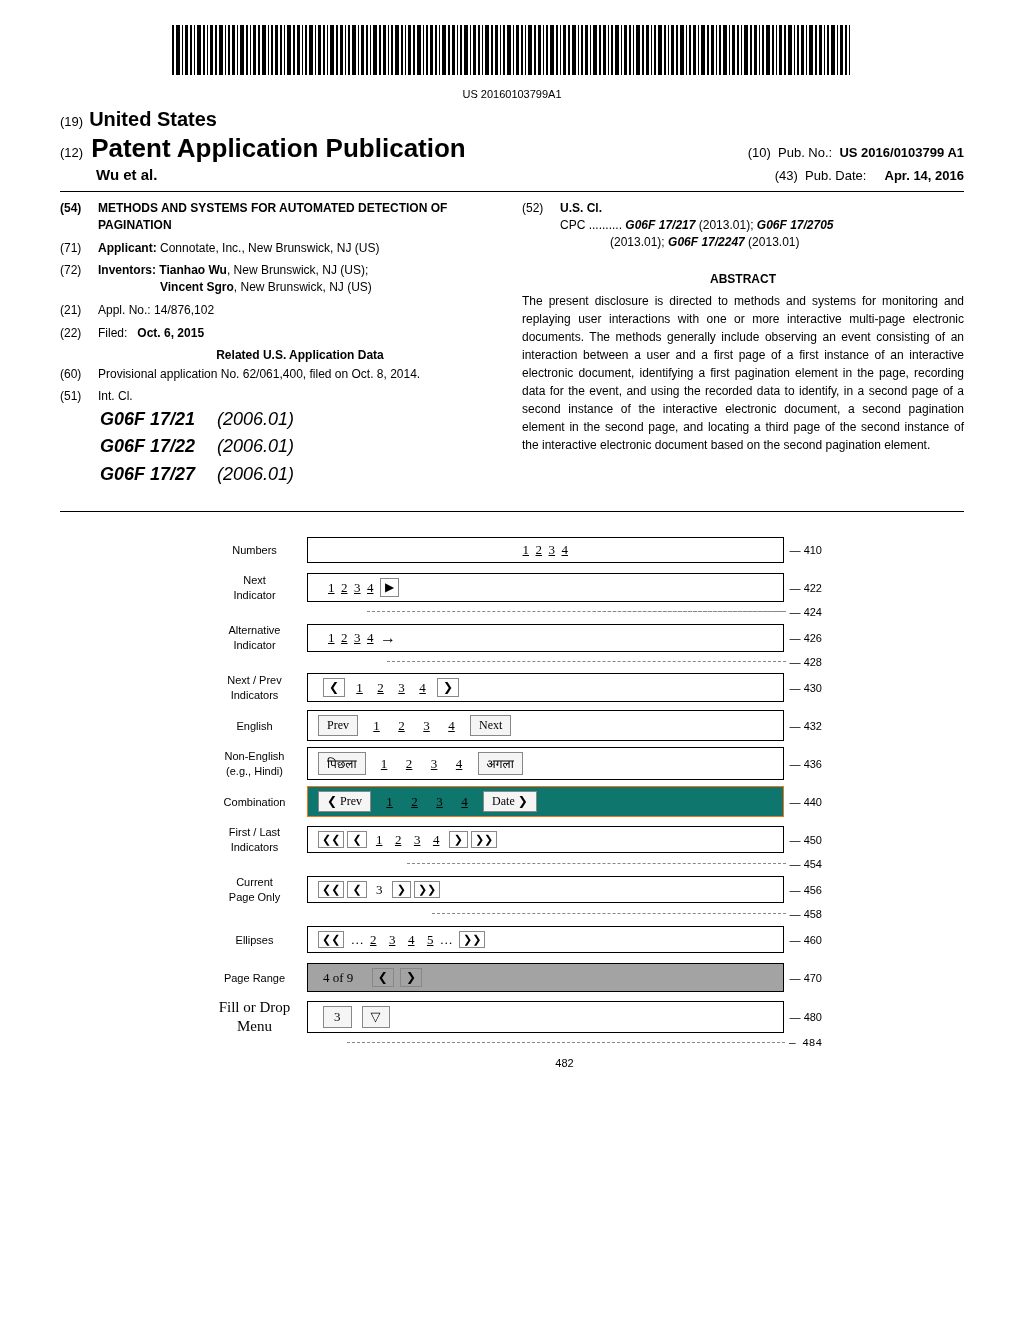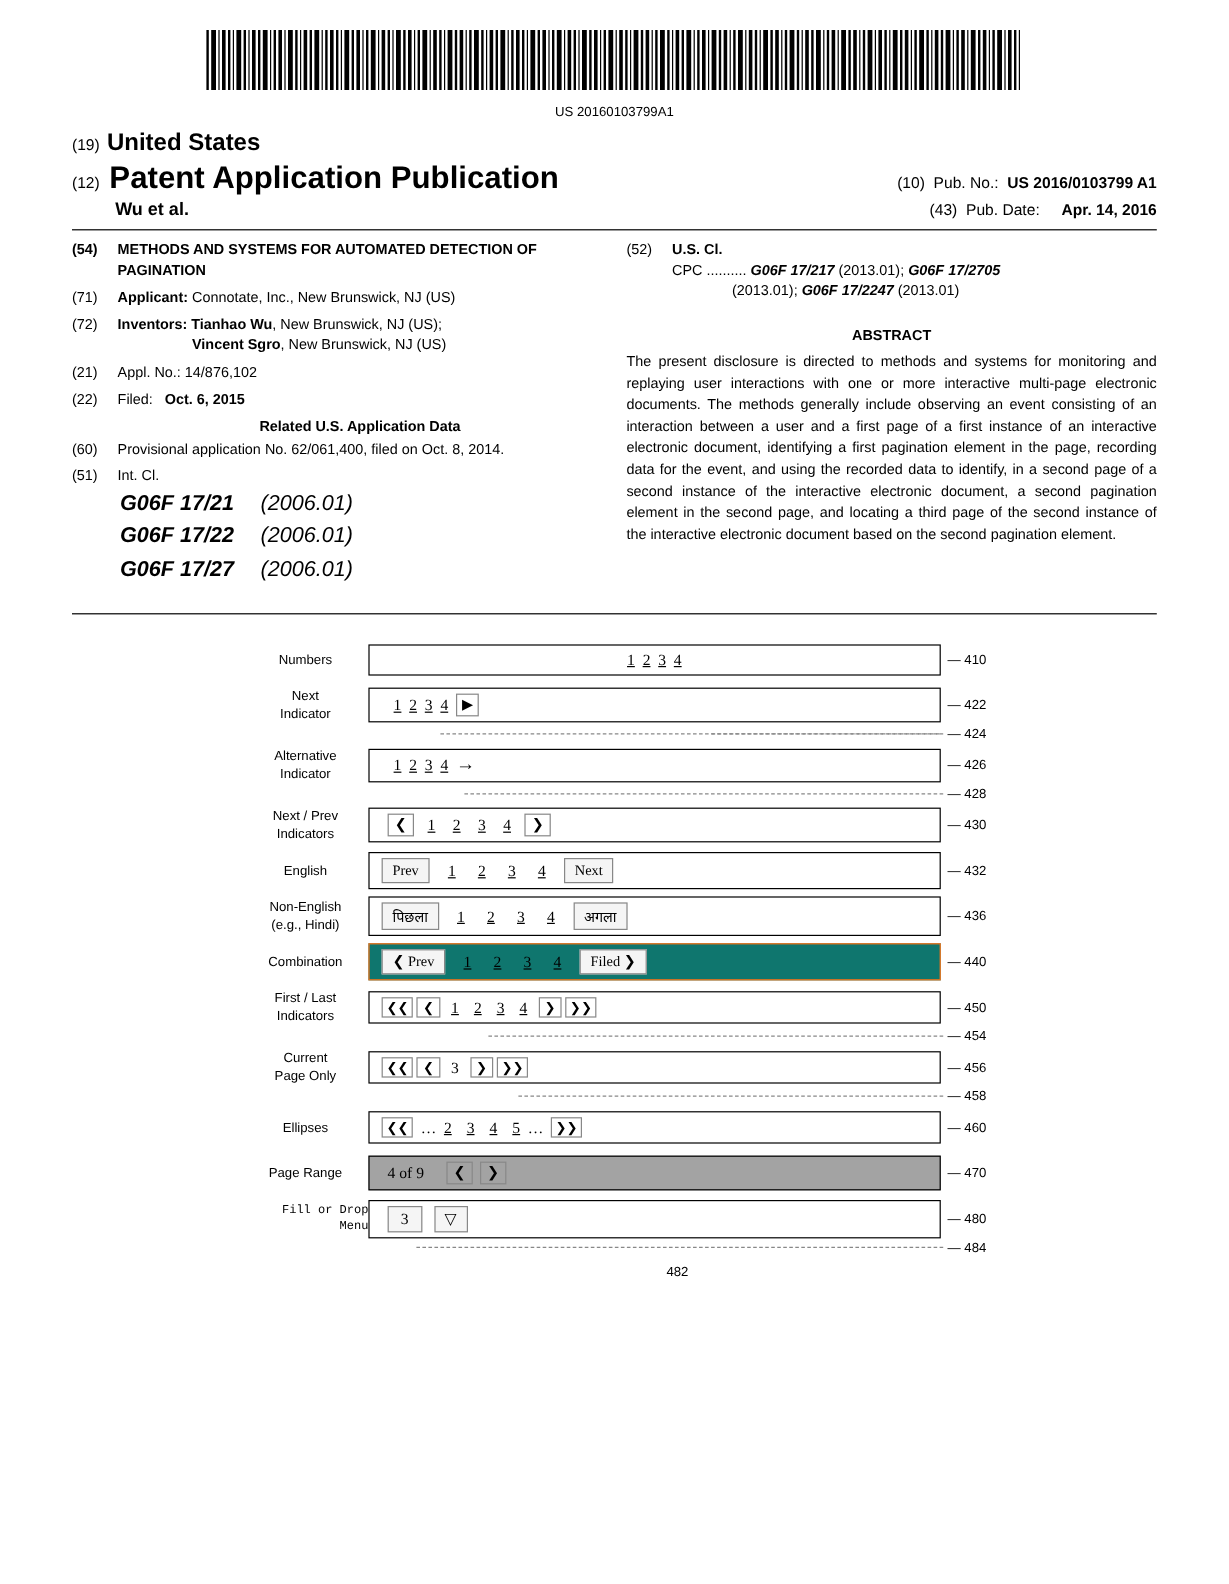--- a/index.html
+++ b/index.html
@@ -471,21 +471,21 @@
       <span style="font-size:11px; font-family:Arial,sans-serif; margin-left:6px; white-space:nowrap;">— 436</span>
     </div>
   </div>
 
   <div style="display:flex; align-items:center; width:620px; min-height:36px; margin-bottom:2px;">
     <div style="width:105px; text-align:center; font-size:11px; font-family:Arial,sans-serif;">Combination</div>
     <div style="flex:1; display:flex; align-items:center;">
       <div style="border:1px solid #f97316; display:inline-flex; align-items:center; padding:4px 10px; font-size:13px; min-height:26px; background:#0f766e; width:100%; gap:6px;">
         <span style="border:1px solid #888; padding:2px 8px; font-size:12px; background:#f5f5f5;">❮ Prev</span>
         &nbsp;<span class="underline">1</span>&nbsp;&nbsp;<span class="underline">2</span>&nbsp;&nbsp;<span class="underline">3</span>&nbsp;&nbsp;<span class="underline">4</span>&nbsp;
-        <span style="border:1px solid #888; padding:2px 8px; font-size:12px; background:#f5f5f5;">Filed ❯</span>
+        <span style="border:1px solid #888; padding:2px 8px; font-size:12px; background:#f5f5f5;">Date ❯</span>
       </div>
       <span style="font-size:11px; font-family:Arial,sans-serif; margin-left:6px; white-space:nowrap;">— 440</span>
     </div>
   </div>
 
   <div style="display:flex; align-items:center; width:620px; min-height:36px; margin-bottom:0px;">
     <div style="width:105px; text-align:center; font-size:11px; font-family:Arial,sans-serif; line-height:1.3;">First / Last<br>Indicators</div>
     <div style="flex:1; display:flex; align-items:center;">
       <div style="border:1px solid #000; display:inline-flex; align-items:center; padding:4px 10px; font-size:13px; min-height:26px; background:#fff; width:100%; gap:3px;">
         <span style="border:1px solid #888; padding:1px 3px; font-size:11px;">❮❮</span>
@@ -545,31 +545,31 @@
         <span>4 of 9</span>
         &nbsp;&nbsp;
         <span style="border:1px solid #888; padding:1px 5px; font-size:12px;">❮</span>
         <span style="border:1px solid #888; padding:1px 5px; font-size:12px;">❯</span>
       </div>
       <span style="font-size:11px; font-family:Arial,sans-serif; margin-left:6px; white-space:nowrap;">— 470</span>
     </div>
   </div>
 
   <div style="display:flex; align-items:center; width:620px; min-height:36px; margin-bottom:0px;">
-    <div style="width:105px; text-align:right; font-size:10px; font-family:Liberation Mono, monospace; line-height:1.3;">Fill or Drop<br>Menu</div>
+    <div style="width:105px; text-align:center; font-size:15px; font-family:Liberation Serif, serif; line-height:1.3;">Fill or Drop<br>Menu</div>
     <div style="flex:1; display:flex; align-items:center;">
       <div style="border:1px solid #000; display:inline-flex; align-items:center; padding:4px 15px; font-size:13px; min-height:26px; background:#fff; width:100%; gap:10px;">
         <span style="border:1px solid #888; padding:2px 10px; font-size:13px; background:#f5f5f5;">3</span>
         <span style="border:1px solid #888; padding:2px 8px; font-size:13px; background:#f5f5f5;">▽</span>
       </div>
       <span style="font-size:11px; font-family:Arial,sans-serif; margin-left:6px; white-space:nowrap;">— 480</span>
     </div>
   </div>
   <div style="display:flex; width:620px; margin-bottom:2px;">
     <div style="width:105px;"></div>
     <div style="flex:1; display:flex; align-items:center;">
       <div style="flex:1; border-top:1px dashed #888; margin-right:4px; margin-left:40px;"></div>
-      <span style="font-size:11px; font-family:Liberation Sans, sans-serif; white-space:nowrap;">— 484</span>
+      <span style="font-size:11px; font-family:Liberation Mono, monospace; white-space:nowrap;">— 484</span>
     </div>
   </div>
 
   <div style="text-align:center; font-size:11px; font-family:Arial,sans-serif; margin-top:6px; margin-left:105px; width:515px;">482</div>
 </div>
 
 </body></html>

